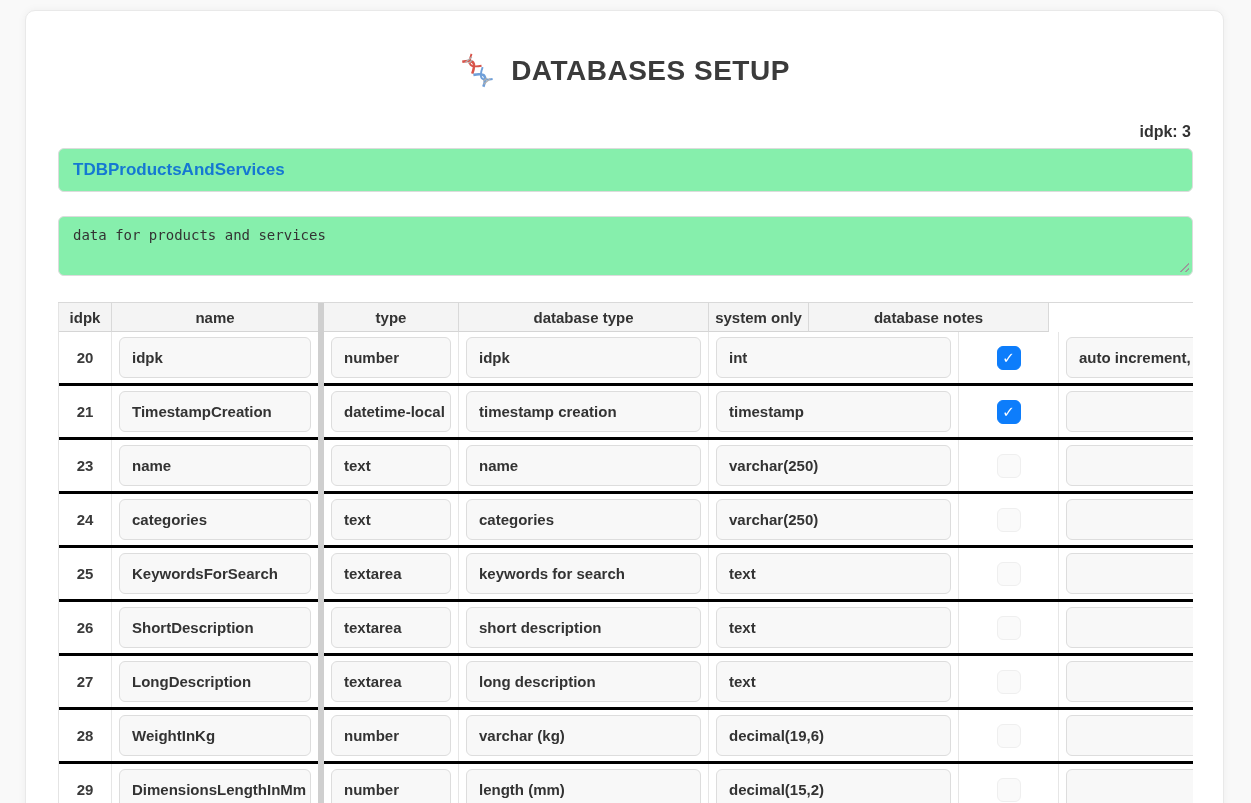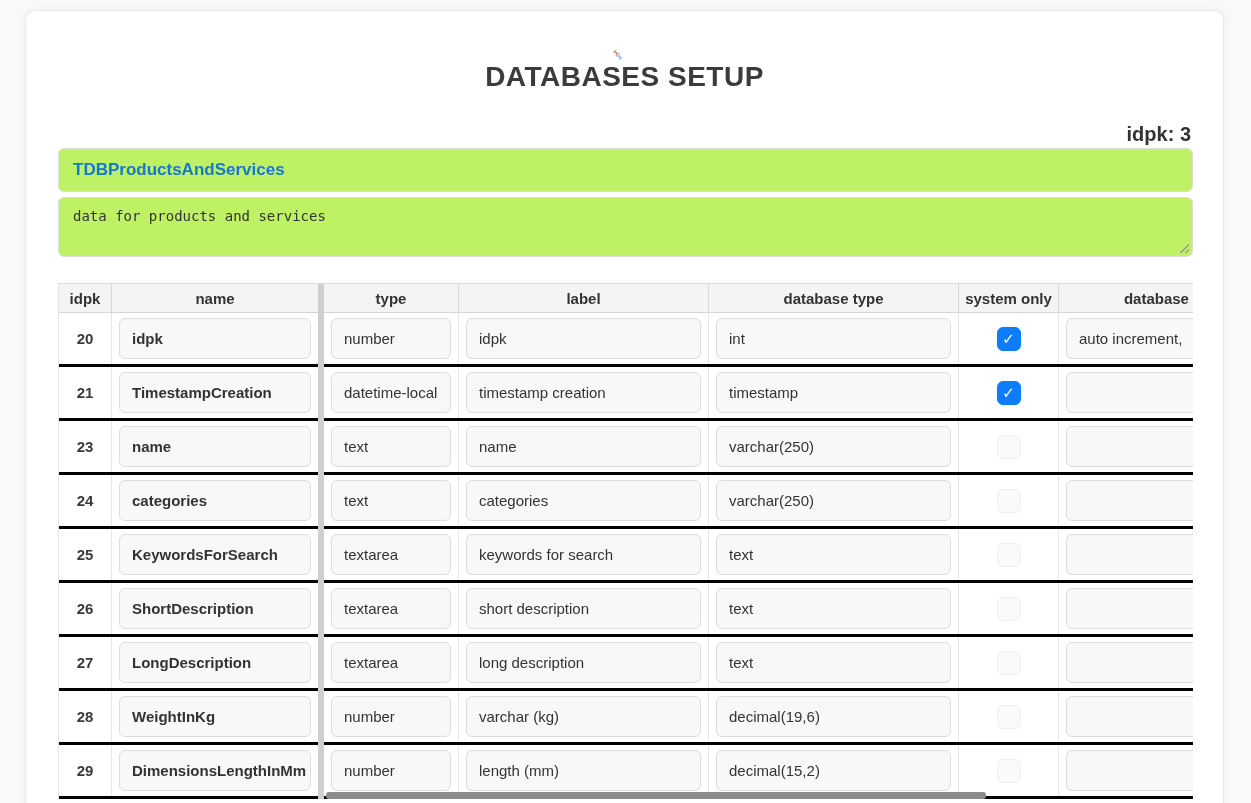--- a/index.html
+++ b/index.html
@@ -15,35 +15,35 @@
     color:var(--text);
     position:relative;
   }
   .card{
     position:absolute;left:25px;top:10px;width:1199px;height:900px;
     background:#ffffff;border:1px solid #e9e9e9;border-radius:10px;
     box-shadow:0 0 8px rgba(0,0,0,0.05);
     padding:38px 32px 0 32px;
   }
   
-  .title-row{display:flex;justify-content:center;align-items:center;height:44px;flex-direction:column;}
+  .title-row{display:flex;justify-content:center;align-items:center;height:44px;}
   .dna{width:38px;height:38px;margin-right:14px;transform:rotate(-8deg);}
   .page-title{font-size:28px;font-weight:800;letter-spacing:0.5px;color:#3b3b3b;}
   
-  .idpk-line{margin-top:30px;text-align:right;font-size:20px;font-weight:700;color:#333;height:20px;}
+  .idpk-line{margin-top:30px;text-align:right;font-size:16px;font-weight:700;color:#333;height:20px;}
   
   .field{
-    background:#bef264;border:1px solid #dcdcdc;border-radius:6px;width:1135px;
+    background:#86efac;border:1px solid #dcdcdc;border-radius:6px;width:1135px;
   }
   .name-field{
     margin-top:5px;height:44px;display:flex;align-items:center;padding:0 14px;
     font-size:17px;font-weight:700;color:var(--name-blue);
   }
   .desc-field{
-    margin-top:5px;height:60px;padding:10px 14px;position:relative;
+    margin-top:24px;height:60px;padding:10px 14px;position:relative;
     font-family:"DejaVu Sans Mono","Liberation Mono",monospace;font-size:14px;color:#333;
   }
   .resize-handle{
     position:absolute;right:3px;bottom:3px;width:12px;height:12px;
     background:repeating-linear-gradient(135deg,transparent 0 2.5px,#9a9a9a 2.5px 3.8px);
     clip-path:polygon(100% 0,100% 100%,0 100%);
   }
   
   .dbtable{
     margin-top:26px;display:flex;align-items:stretch;width:1135px;
@@ -68,21 +68,21 @@
   .c-idpk{width:53px;flex:0 0 53px;justify-content:center;font-weight:700;font-size:15px;padding:0;}
   .c-name{width:207px;flex:0 0 207px;}
   .c-type{width:135px;flex:0 0 135px;}
   .c-label{width:250px;flex:0 0 250px;}
   .c-dbtype{width:250px;flex:0 0 250px;}
   .c-sys{width:100px;flex:0 0 100px;justify-content:center;padding:0;}
   .c-notes{width:240px;flex:0 0 240px;}
   .ibox{
     flex:1;height:41px;background:#f8f8f8;border:1px solid #dddddd;border-radius:6px;
     display:flex;align-items:center;padding:0 12px;font-size:15px;color:#333;
-    white-space:nowrap;overflow:hidden;
+    white-space:nowrap;overflow:hidden;font-weight:bold;
   }
   .ibox.bold{font-weight:700;}
   .checkbox{
     width:24px;height:24px;border-radius:6px;background:#fafafa;border:1px solid #efefef;
     display:flex;align-items:center;justify-content:center;
   }
   .checkbox.on{background:var(--accent);border-color:var(--accent);}
   .checkbox .tick{display:none;color:#fff;font-size:15px;font-weight:700;line-height:1;}
   .checkbox.on .tick{display:block;}
   .hscroll-thumb{
@@ -179,21 +179,20 @@
           </div>
       </div>
     </div>
 
     <div class="pane-divider"></div>
 
     <div class="right-viewport">
       <div class="right-inner">
         <div class="hrow">
           <div class="hcell c-type">type</div>
-          <div class="hcell c-label">label</div>
           <div class="hcell c-dbtype">database type</div>
           <div class="hcell c-sys">system only</div>
           <div class="hcell c-notes">database notes</div>
         </div>
 
         <div class="trow">
           <div class="cell c-type">
               <div class="ibox">number</div>
             </div>
           <div class="cell c-label">

